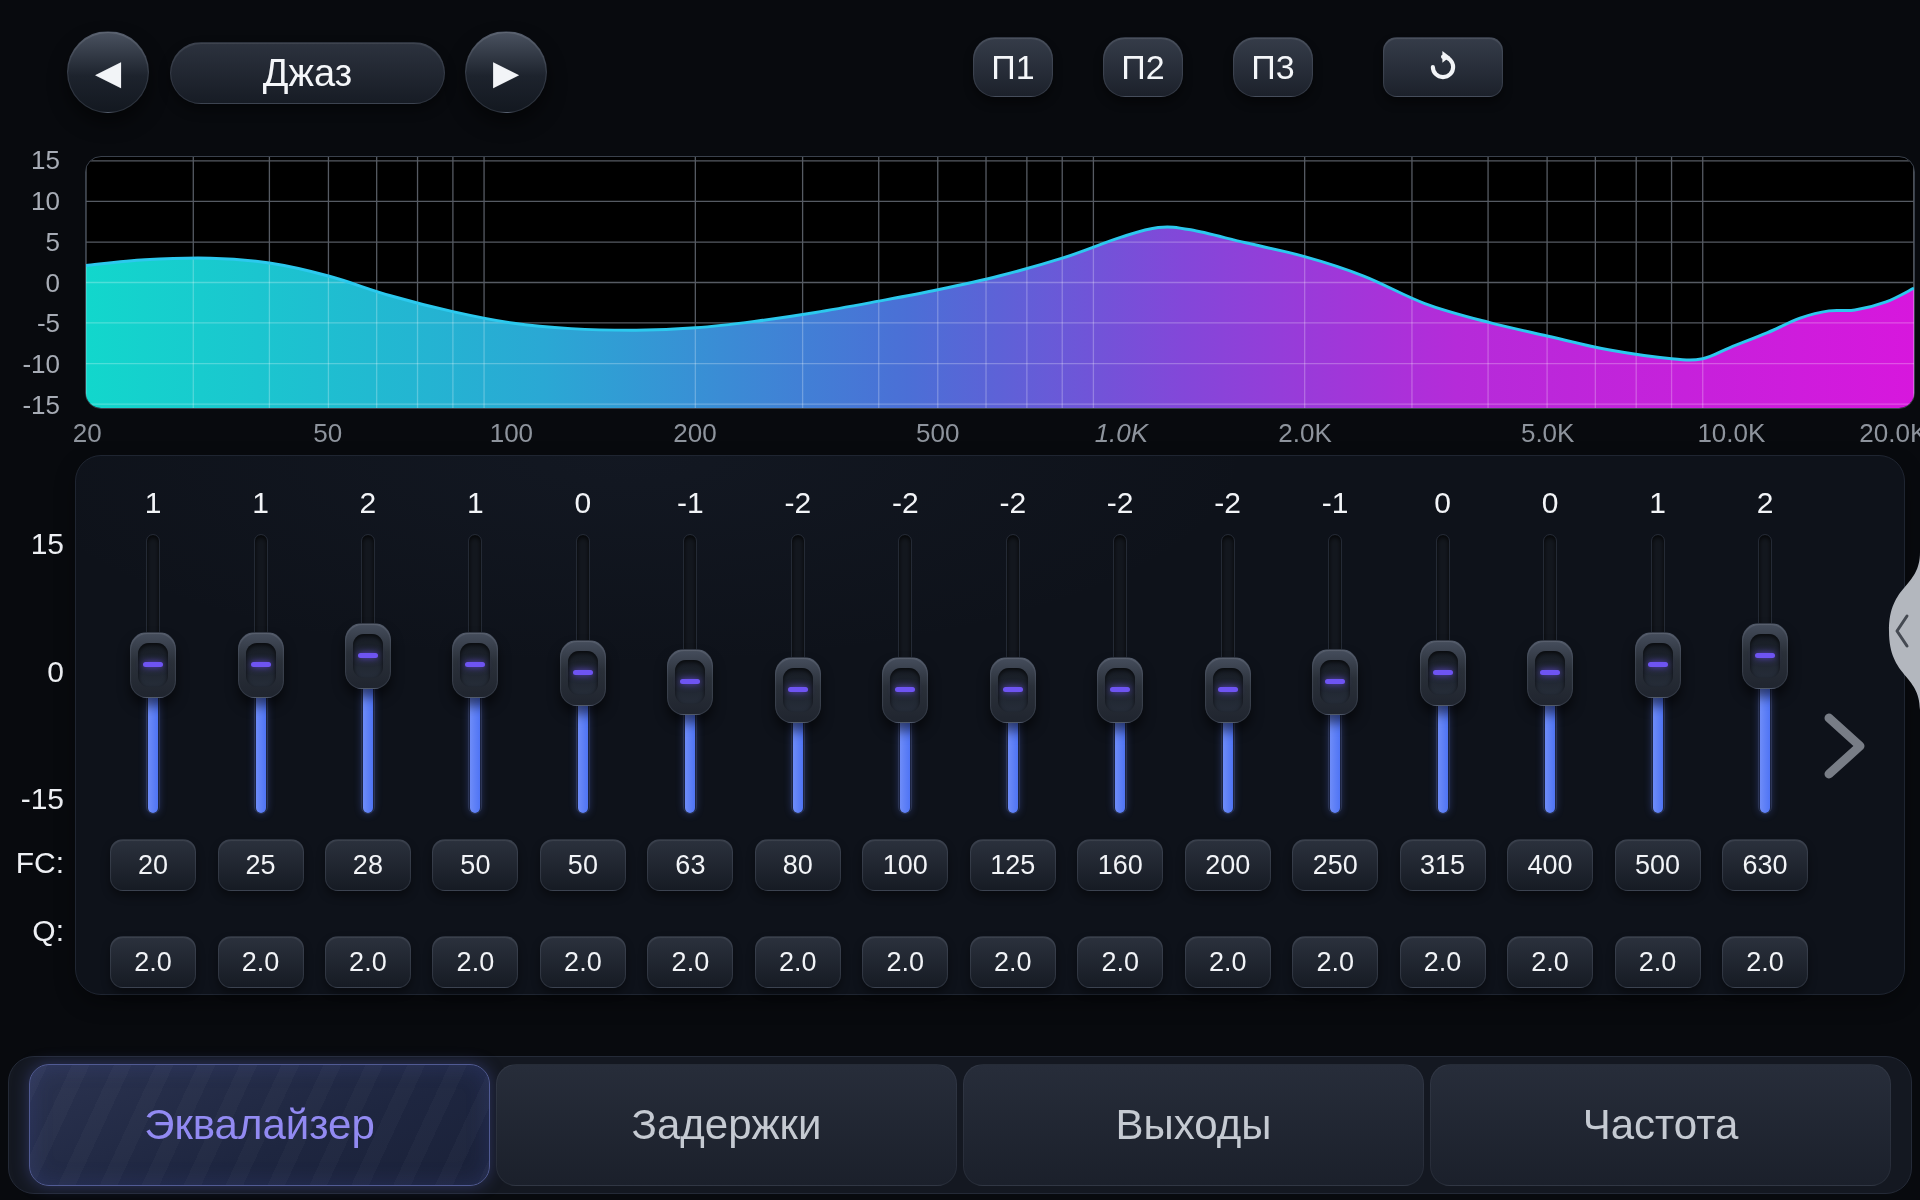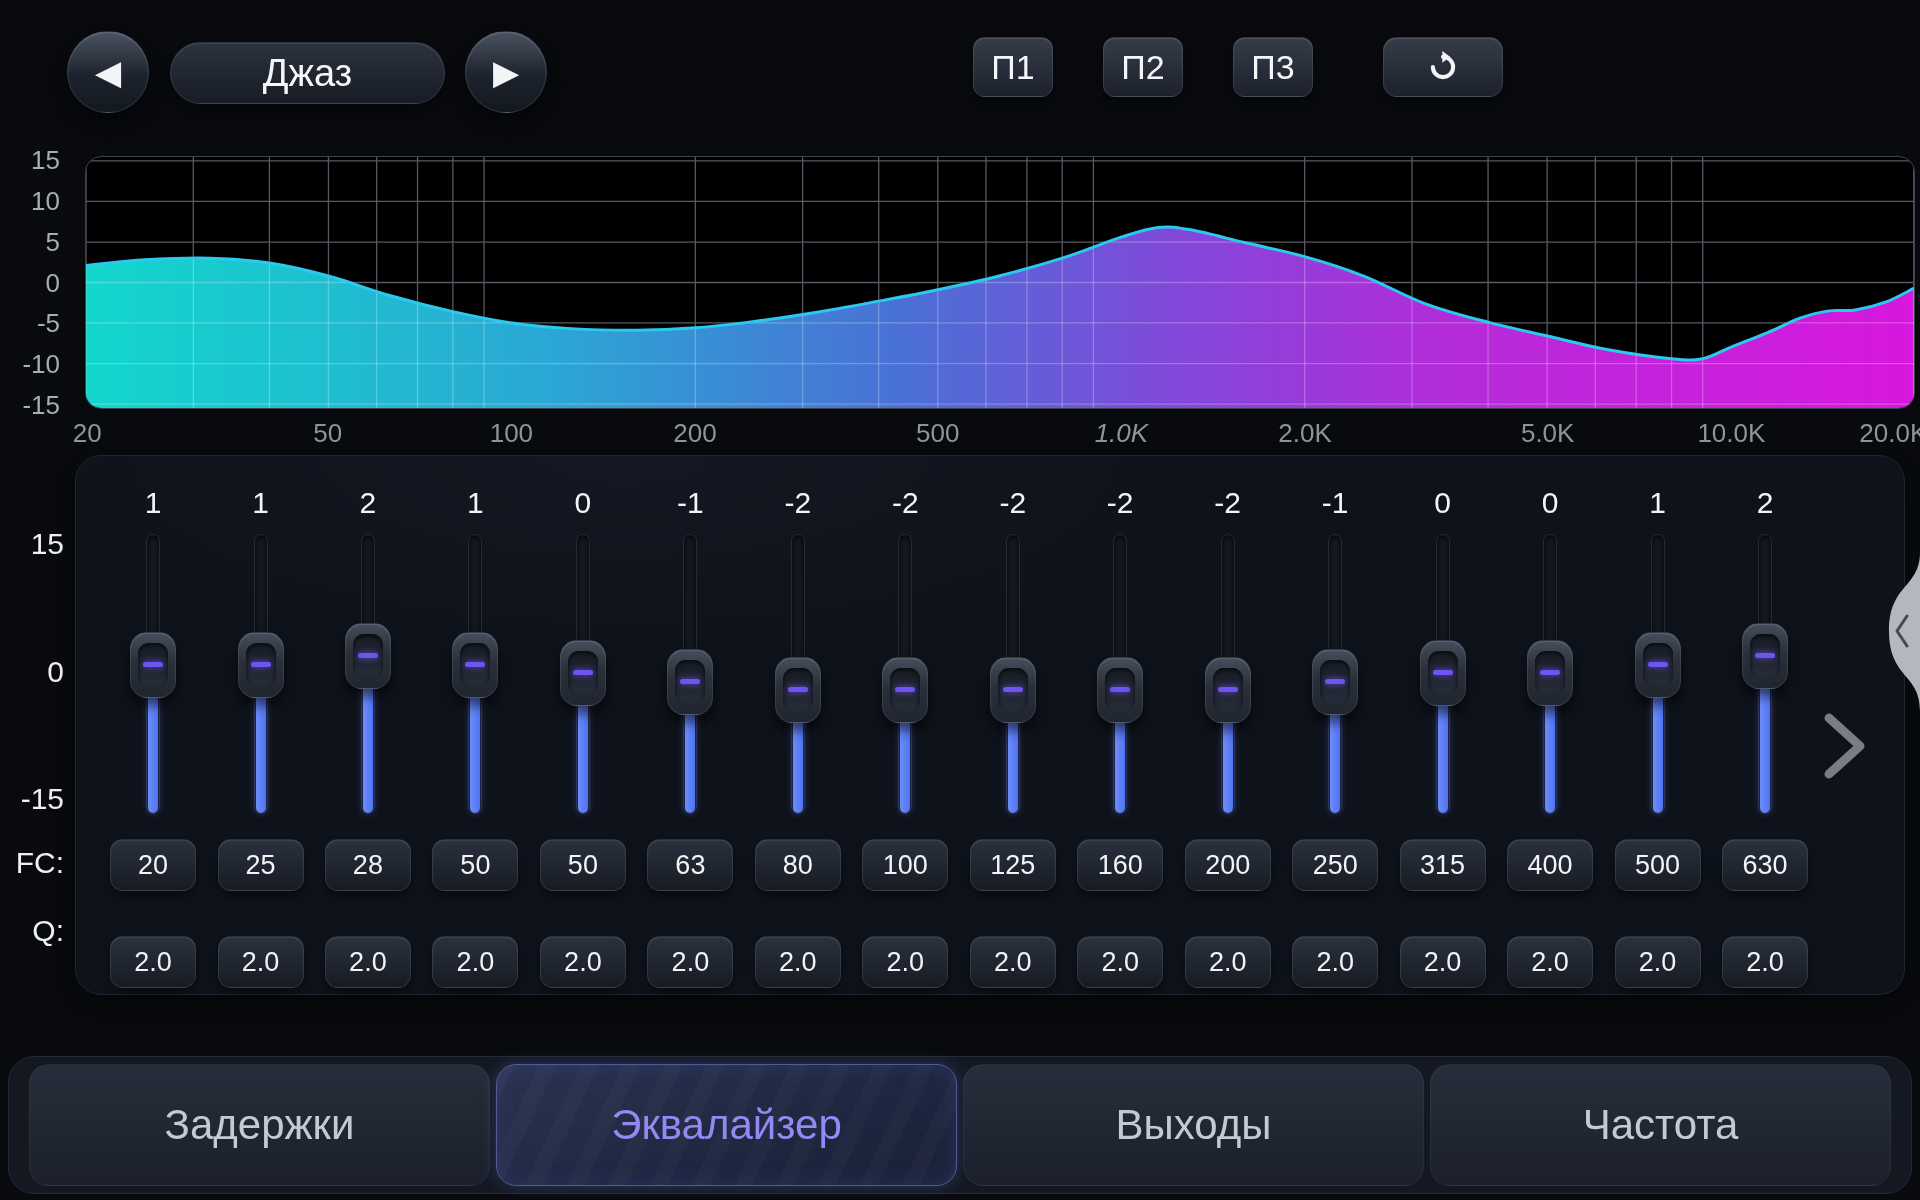--- a/index.html
+++ b/index.html
@@ -22,21 +22,21 @@
   }
   .preset-pill {
     position:absolute; left:170px; top:42px; width:275px; height:62px; border-radius:32px;
     background:linear-gradient(180deg,#2c323e 0%,#171c25 100%);
     border:1px solid rgba(130,140,160,.2);
     box-shadow:inset 0 1px 1px rgba(255,255,255,.1), 0 6px 12px rgba(0,0,0,.4);
     display:flex; align-items:center; justify-content:center;
     font-size:38px; color:#f4f6f9;
   }
   .mem-btn {
-    position:absolute; top:37px; width:80px; height:60px; border-radius:12px;
+    position:absolute; top:37px; width:80px; height:60px; border-radius:22px;
     background:linear-gradient(180deg,#353c49 0%,#1c212b 100%);
     border:1px solid rgba(130,140,160,.22);
     box-shadow:inset 0 1px 1px rgba(255,255,255,.12), 0 6px 10px rgba(0,0,0,.4);
     display:flex; align-items:center; justify-content:center;
     font-size:34px; color:#f4f6f9; cursor:pointer;
   }
   .reset-btn {
     position:absolute; top:37px; left:1383px; width:120px; height:60px; border-radius:14px;
     background:linear-gradient(180deg,#353c49 0%,#1c212b 100%);
     border:1px solid rgba(130,140,160,.22);
@@ -469,17 +469,17 @@
 
 <svg class="drawer-tongue" viewBox="0 0 46 158">
   <path d="M46,0 C46,36 15,32 15,79 C15,126 46,122 46,158 Z" fill="#b3b7be"></path>
   <path d="M33,64 L23,79 L33,94" fill="none" stroke="#454a52" stroke-width="3" stroke-linecap="round" stroke-linejoin="round"></path>
 </svg>
 <svg class="page-chevron" viewBox="0 0 56 72">
   <path d="M13,8 L44,36 L13,64" fill="none" stroke="#787d86" stroke-width="9" stroke-linecap="round" stroke-linejoin="round"></path>
 </svg>
 
 <nav class="tabbar" id="tabbar">
+    <div class="tab active">Эквалайзер</div>
     <div class="tab">Задержки</div>
-    <div class="tab active">Эквалайзер</div>
     <div class="tab">Выходы</div>
     <div class="tab">Частота</div>
   </nav>
 
 </body></html>

